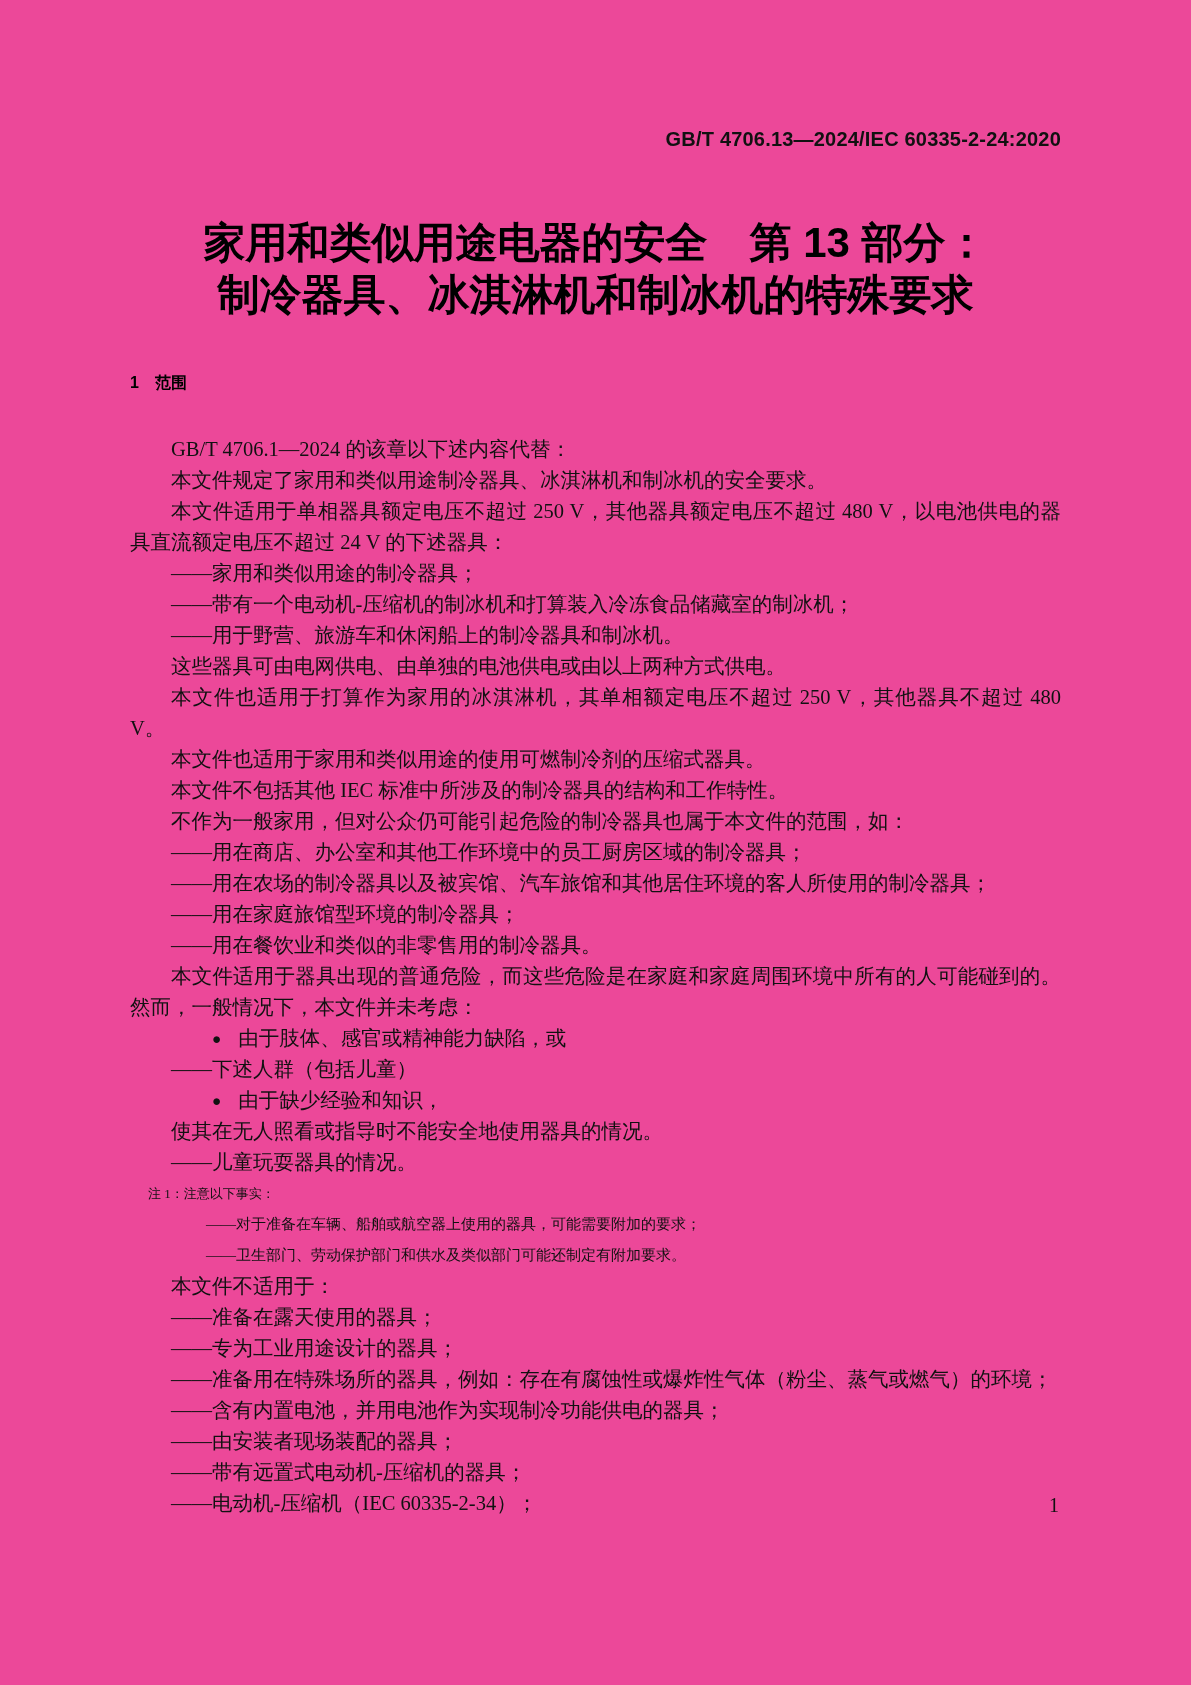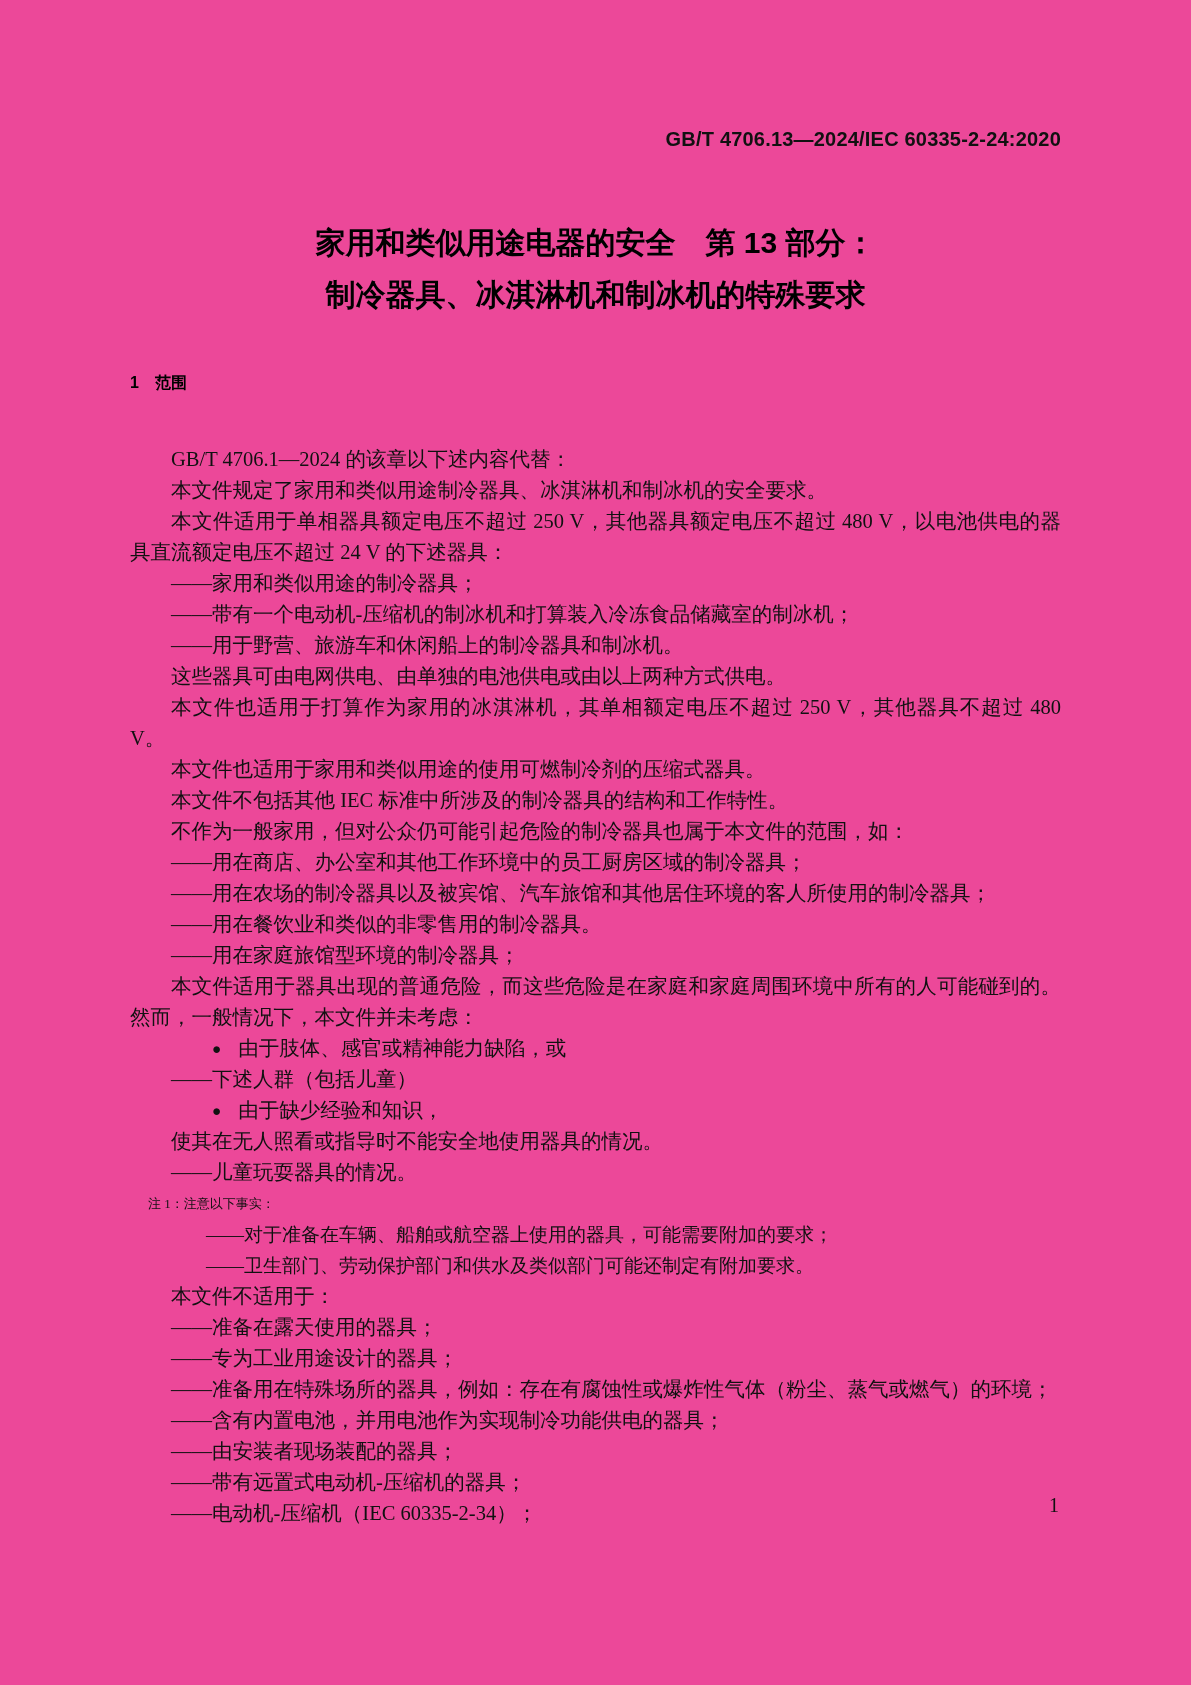--- a/index.html
+++ b/index.html
@@ -23,34 +23,34 @@
     font-weight: bold;
     font-size: 20px;
     letter-spacing: 0.2px;
     color: #111;
   }
   .doc-title {
     margin-top: 66px;
     text-align: center;
     font-family: "Liberation Sans", "DejaVu Sans", sans-serif;
     font-weight: bold;
-    font-size: 30px;
+    font-size: 42px;
     line-height: 52px;
     color: #000;
   }
   .section-heading {
     margin-top: 52px;
     font-family: "Liberation Sans", "DejaVu Sans", sans-serif;
     font-weight: bold;
     font-size: 16px;
     color: #000;
   }
   .section-heading .sec-num { margin-right: 1em; }
   .doc-body {
-    margin-top: 50px;
+    margin-top: 40px;
     font-size: 20.5px;
     line-height: 31px;
     text-align: justify;
     color: #111;
   }
   .doc-body .line { min-height: 31px; }
   .doc-body .para  { text-indent: 2em; }
   .doc-body .dash  { text-indent: 2em; }
   .doc-body .plain { text-indent: 2em; }
   .doc-body .bullet {
@@ -61,21 +61,21 @@
     display: inline-block;
     font-size: 0.75em;
     vertical-align: 1px;
     margin-right: 1.1em;
   }
   .doc-body .note {
     font-size: 13px;
     text-indent: 18px;
   }
   .doc-body .note-item {
-    font-size: 19px;
+    font-size: 15px;
     text-indent: 76px;
   }
   .page-number {
     position: absolute;
     top: 1494px;
     right: 132px;
     font-size: 20px;
     color: #111;
   }
 </style>
@@ -103,22 +103,22 @@
         <div class="line dash">——家用和类似用途的制冷器具；</div>
         <div class="line dash">——带有一个电动机-压缩机的制冰机和打算装入冷冻食品储藏室的制冰机；</div>
         <div class="line dash">——用于野营、旅游车和休闲船上的制冷器具和制冰机。</div>
         <div class="line para">这些器具可由电网供电、由单独的电池供电或由以上两种方式供电。</div>
         <div class="line para">本文件也适用于打算作为家用的冰淇淋机，其单相额定电压不超过 250 V，其他器具不超过 480 V。</div>
         <div class="line para">本文件也适用于家用和类似用途的使用可燃制冷剂的压缩式器具。</div>
         <div class="line para">本文件不包括其他 IEC 标准中所涉及的制冷器具的结构和工作特性。</div>
         <div class="line para">不作为一般家用，但对公众仍可能引起危险的制冷器具也属于本文件的范围，如：</div>
         <div class="line dash">——用在商店、办公室和其他工作环境中的员工厨房区域的制冷器具；</div>
         <div class="line dash">——用在农场的制冷器具以及被宾馆、汽车旅馆和其他居住环境的客人所使用的制冷器具；</div>
+        <div class="line dash">——用在家庭旅馆型环境的制冷器具；</div>
         <div class="line dash">——用在餐饮业和类似的非零售用的制冷器具。</div>
-        <div class="line dash">——用在家庭旅馆型环境的制冷器具；</div>
         <div class="line para">本文件适用于器具出现的普通危险，而这些危险是在家庭和家庭周围环境中所有的人可能碰到的。然而，一般情况下，本文件并未考虑：</div>
         <div class="line bullet"><span class="bullet-marker">●</span><span>由于肢体、感官或精神能力缺陷，或</span></div>
         <div class="line dash">——下述人群（包括儿童）</div>
         <div class="line bullet"><span class="bullet-marker">●</span><span>由于缺少经验和知识，</span></div>
         <div class="line plain">使其在无人照看或指导时不能安全地使用器具的情况。</div>
         <div class="line dash">——儿童玩耍器具的情况。</div>
         <div class="line note">注 1：注意以下事实：</div>
         <div class="line note-item">——对于准备在车辆、船舶或航空器上使用的器具，可能需要附加的要求；</div>
         <div class="line note-item">——卫生部门、劳动保护部门和供水及类似部门可能还制定有附加要求。</div>
         <div class="line para">本文件不适用于：</div>

